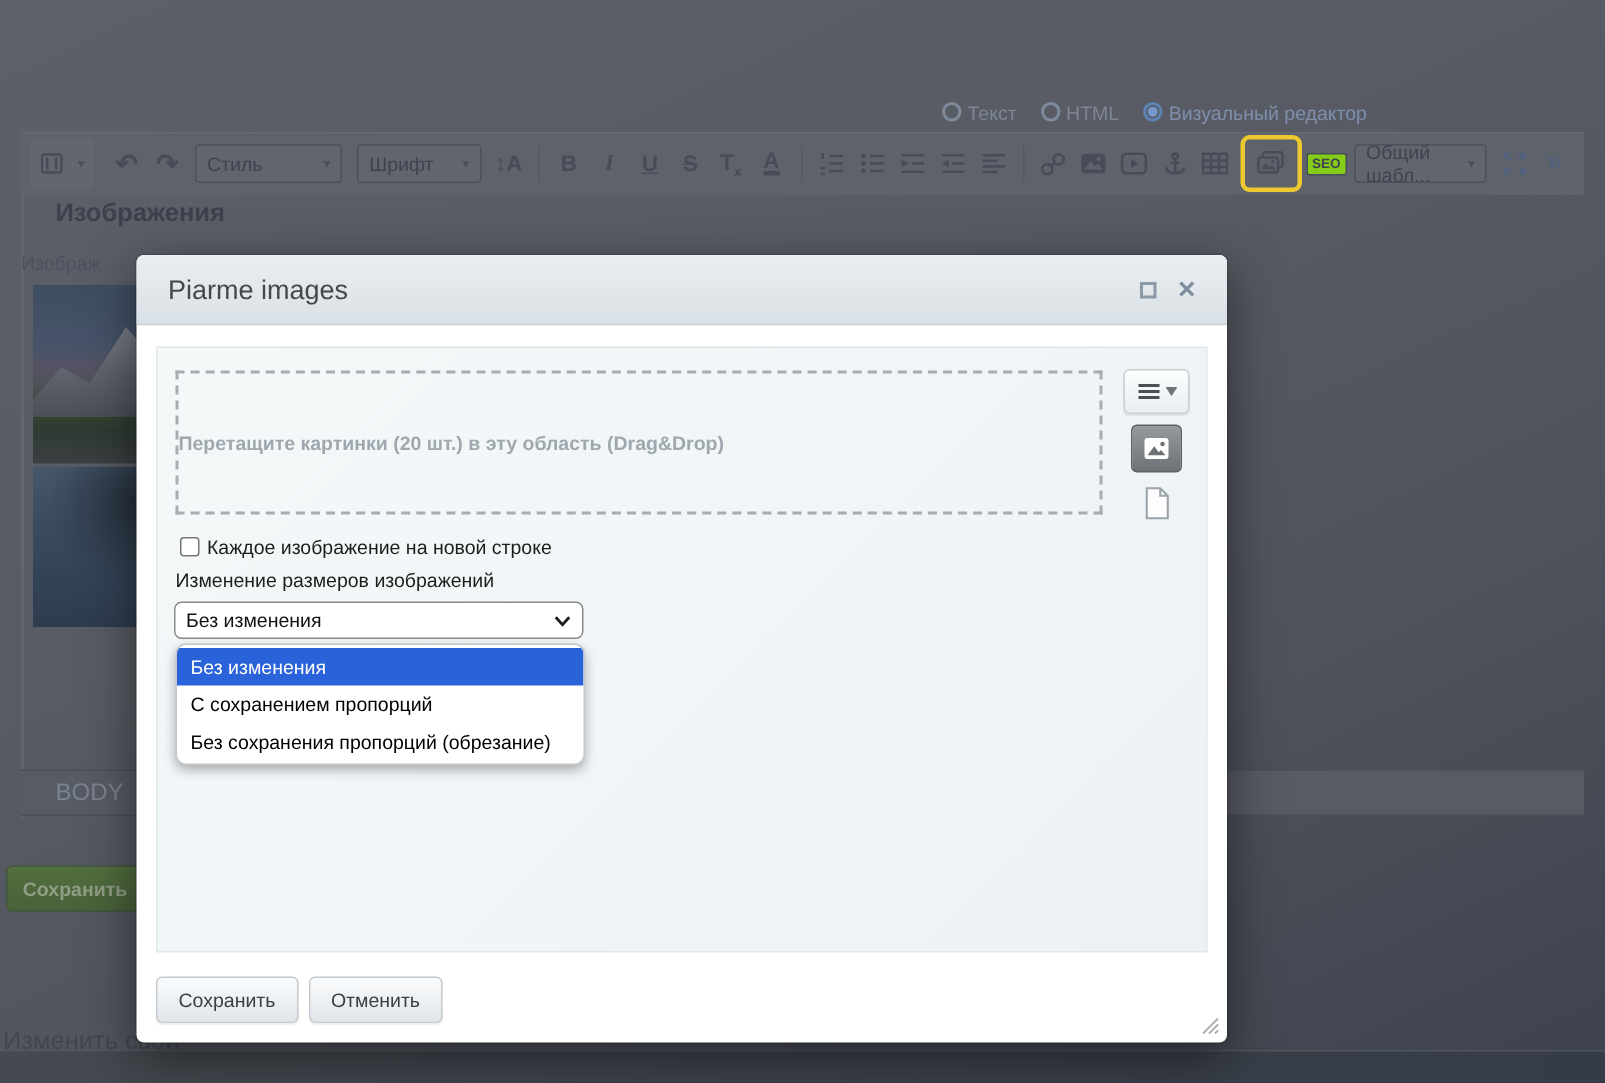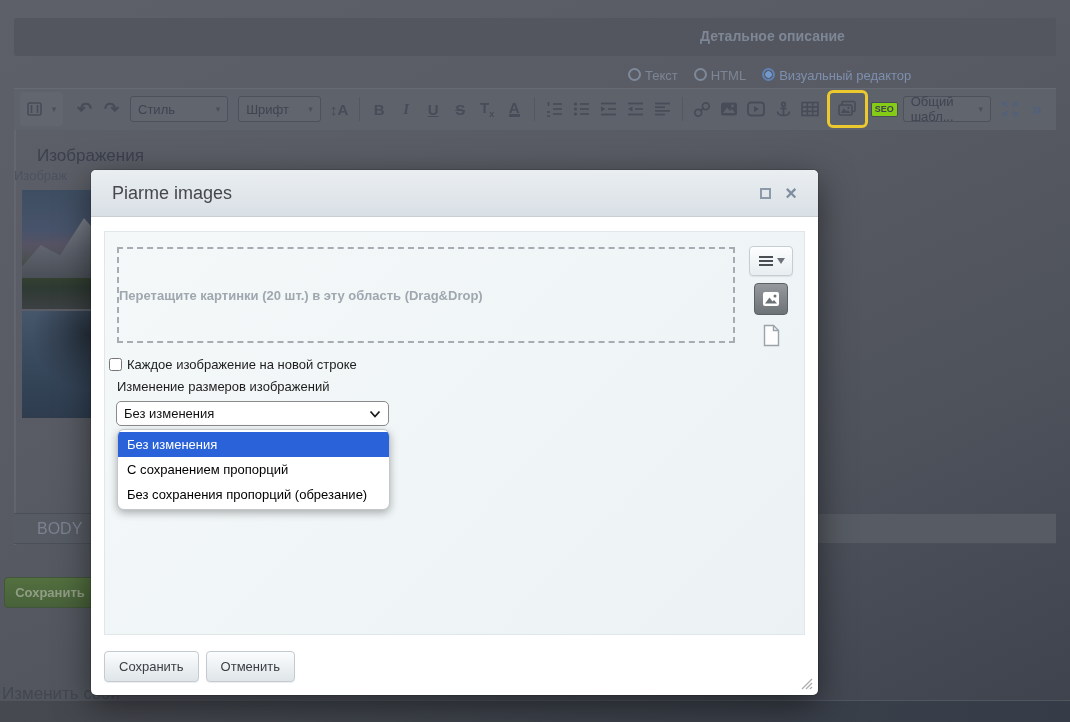--- a/index.html
+++ b/index.html
@@ -21,21 +21,21 @@
   .tbox{width:44px;height:34px;background:#62666f;border-radius:3px;display:flex;align-items:center;justify-content:center;gap:2px;color:#474c58;}
   .tsel{height:26px;background:#61656e;border:1px solid #4c515b;border-radius:3px;display:flex;align-items:center;
     justify-content:space-between;padding:0 7px;color:#3e4450;font-size:13px;box-sizing:border-box;margin:0 5px;}
   .tsep{width:1px;height:24px;background:#545863;margin:0 6px;}
   .caret{font-size:9px;color:#4a505b;margin-left:6px;}
   .glyphA{border-bottom:3px solid #474c58;line-height:13px;}
   .hlbox{border:3px solid #ecc92f;border-radius:6px;padding:2px 4px;margin:0 3px;display:flex;align-items:center;justify-content:center;}
   .seo{border:1px solid #474c58;border-radius:2px;font-size:9px;font-weight:bold;color:#3e434e;background:#84cc16;padding:2px 3px;line-height:1;}
   .blue-ic{color:#51607b;font-weight:bold;}
   .editor-edge{position:absolute;left:14px;top:130px;width:2px;height:415px;background:#6b6e76;opacity:.55;}
-  .editor-heading{position:absolute;left:37px;top:146px;font-size:17px;font-weight:normal;color:#3b414d;}
+  .editor-heading{position:absolute;left:37px;top:132px;font-size:17px;font-weight:bold;color:#3b414d;}
   .field-label{position:absolute;left:14px;top:168px;font-size:13px;color:#4c5260;}
   .photo{position:absolute;left:22px;top:190px;width:140px;height:228px;}
   .photo .ph-top{position:relative;width:100%;height:119px;overflow:hidden;
     background:linear-gradient(180deg,#3e4e62 0%,#47536a 34%,#565364 46%,#4c5152 58%,#36422f 72%,#2e3a33 82%,#3c4043 100%);}
   .photo .ph-top::before{content:"";position:absolute;left:-10px;top:28px;width:160px;height:60px;
     background:linear-gradient(180deg,#7b808a 0%,#5c616b 55%,#4a4f57 100%);
     clip-path:polygon(0 100%,18% 45%,30% 62%,45% 0,58% 40%,70% 22%,85% 70%,100% 55%,100% 100%);}
   .photo .ph-bot{position:relative;margin-top:2px;width:100%;height:107px;overflow:hidden;
     background:linear-gradient(180deg,#46566b 0%,#3c4c60 35%,#334356 70%,#2e3c4e 100%);}
   .photo .ph-bot::before{content:"";position:absolute;left:10px;top:0;width:110px;height:80px;
@@ -62,44 +62,41 @@
     background:linear-gradient(135deg,#f4f8f9,#ecf2f4);border:1px solid #dfe7ea;}
   .dropzone{position:absolute;left:26px;top:77px;width:618px;height:96px;box-sizing:border-box;
     border:2px dashed #a7acb2;display:flex;align-items:center;justify-content:flex-start;}
   .dropzone-text{font-size:13px;font-weight:bold;color:#9fa7af;}
   .side-icons{position:absolute;left:656px;top:76px;width:48px;display:flex;flex-direction:column;align-items:center;}
   .menu-btn{width:44px;height:30px;background:linear-gradient(#fdfefe,#e7edf0);border:1px solid #c6ced4;border-radius:4px;
     box-shadow:0 1px 1px rgba(0,0,0,.08);display:flex;align-items:center;justify-content:center;gap:3px;box-sizing:border-box;}
   .img-btn{margin-top:7px;width:34px;height:32px;background:linear-gradient(#969a9f,#6d7277);border:1px solid #5c6166;
     border-radius:4px;display:flex;align-items:center;justify-content:center;box-sizing:border-box;}
   .file-ic{margin-top:9px;}
-  .chk-row{position:absolute;left:18px;top:187px;display:flex;align-items:center;gap:5px;font-size:13px;color:#1d1d1d;}
+  .chk-row{position:absolute;left:29px;top:187px;display:flex;align-items:center;gap:5px;font-size:13px;color:#1d1d1d;}
   .chk-row input{width:13px;height:13px;margin:0;}
   .resize-label{position:absolute;left:26px;top:209px;font-size:13px;color:#1d1d1d;}
   .select{position:absolute;left:25px;top:231px;width:273px;height:25px;box-sizing:border-box;background:#fff;
     border:1px solid #8a8a8a;border-radius:5px;display:flex;align-items:center;justify-content:space-between;
     padding:0 7px;font-size:13px;color:#111;}
   .listbox{position:absolute;left:26px;top:259px;width:271px;background:#fff;border:1px solid #c4c7cb;border-radius:7px;
     box-shadow:0 3px 8px rgba(0,0,0,.3);padding:2px 0;z-index:20;overflow:hidden;}
   .opt{height:25px;line-height:25px;padding:0 9px;font-size:13px;color:#000;white-space:nowrap;}
   .opt.sel{background:#2a62d9;color:#fff;}
   .m-btns{position:absolute;left:13px;top:481px;display:flex;gap:7px;}
   .m-btn{height:29px;padding:0 14px;background:linear-gradient(#fbfcfd,#dfe5e9);border:1px solid #c3cad0;border-radius:4px;
     font-size:13px;color:#3b3e42;display:flex;align-items:center;box-shadow:0 1px 1px rgba(0,0,0,.07);
     font-family:"Liberation Sans",sans-serif;}
   .resize-handle{position:absolute;right:5px;bottom:5px;}
 </style>
 </head>
 <body>
 
 <div class="stage">
 
-  <div class="top-panel">
-    <div class="top-panel-title">Детальное описание</div>
-  </div>
 
   <div class="mode-row">
     <div class="mode-item">
       <span class="radio"></span>
       <span class="lbl">Текст</span>
     </div>
     <div class="mode-item">
       <span class="radio"></span>
       <span class="lbl">HTML</span>
     </div>

